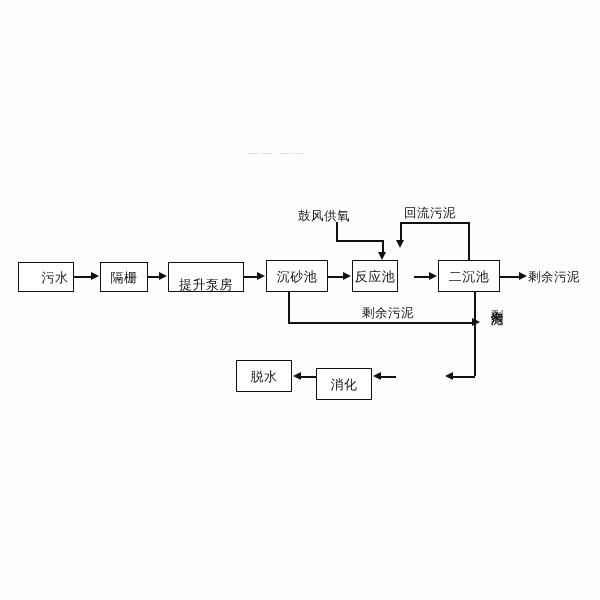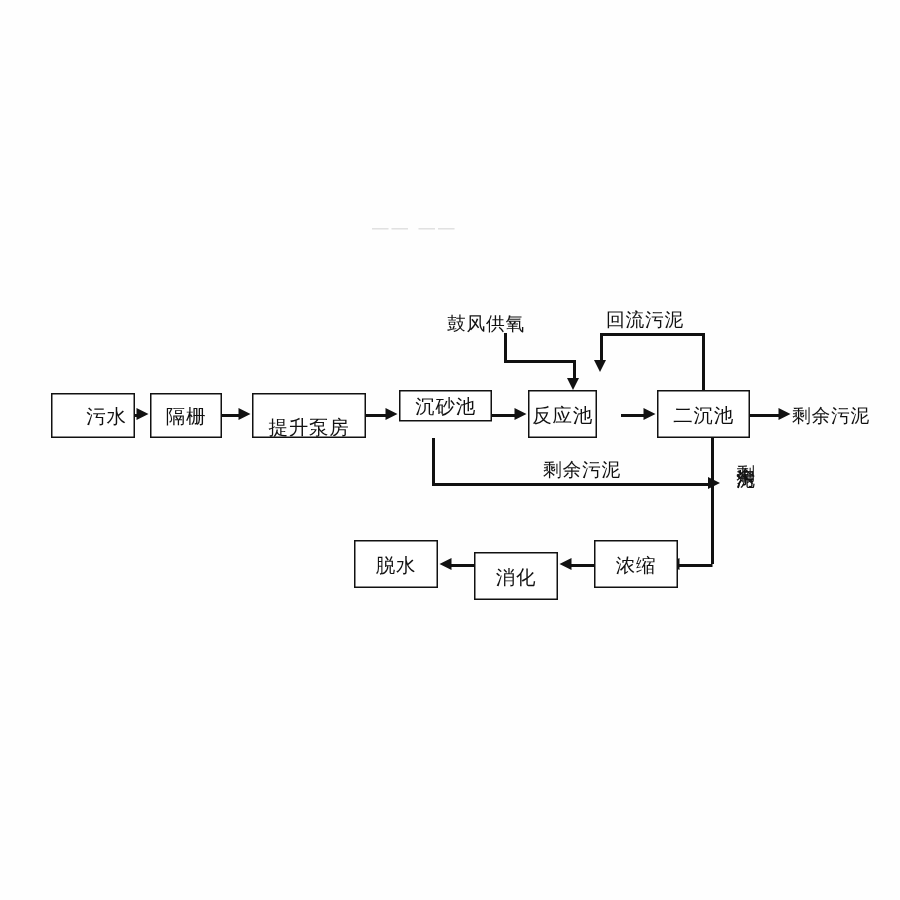--- a/index.html
+++ b/index.html
@@ -117,47 +117,44 @@
   <div class="line v" style="left:474px; top:292px; height:84px;"></div>
   <div class="line h" style="left:452px; top:376px; width:23px;"></div>
   <div class="arrow left" style="left:445px; top:372px;"></div>
 
   <div class="line h" style="left:380px; top:376px; width:16px;"></div>
   <div class="arrow left" style="left:373px; top:372px;"></div>
 
   <div class="line h" style="left:300px; top:376px; width:16px;"></div>
   <div class="arrow left" style="left:293px; top:372px;"></div>
 
-  <div class="node" style="left:34px; top:262px; width:56px; height:30px;padding-left:18px;">
+  <div class="node" style="left:18px; top:262px; width:56px; height:30px;padding-left:18px;">
     <span>污水</span>
   </div>
   <div class="node" style="left:100px; top:262px; width:48px; height:30px;align-items:center;">
     <span>隔栅</span>
   </div>
   <div class="node" style="left:168px; top:262px; width:76px; height:30px;align-items:flex-end;">
     <span>提升泵房</span>
   </div>
-  <div class="node" style="left:266px; top:260px; width:62px; height:21px;">
+  <div class="node" style="left:266px; top:260px; width:62px; height:32px;">
     <span>沉砂池</span>
   </div>
   <div class="node" style="left:352px; top:260px; width:46px; height:32px;">
     <span>反应池</span>
   </div>
   <div class="node" style="left:438px; top:260px; width:62px; height:32px;">
     <span>二沉池</span>
   </div>
   <div class="node" style="left:236px; top:360px; width:56px; height:32px;">
     <span>脱水</span>
   </div>
   <div class="node" style="left:316px; top:368px; width:56px; height:32px;">
     <span>消化</span>
   </div>
-  <div class="node" style="left:396px; top:360px; width:56px; height:32px;">
-    <span>浓缩</span>
-  </div>
 
   <div class="label" style="left:298px; top:208px;">鼓风供氧</div>
   <div class="label" style="left:404px; top:205px;text-align:center;">回流污泥</div>
   <div class="label" style="left:528px; top:269px;">剩余污泥</div>
   <div class="label" style="left:362px; top:305px;">剩余污泥</div>
   <div class="label vertical" style="left:488px; top:300px;">剩余污泥</div>
 
 </div>
 
 </body></html>

